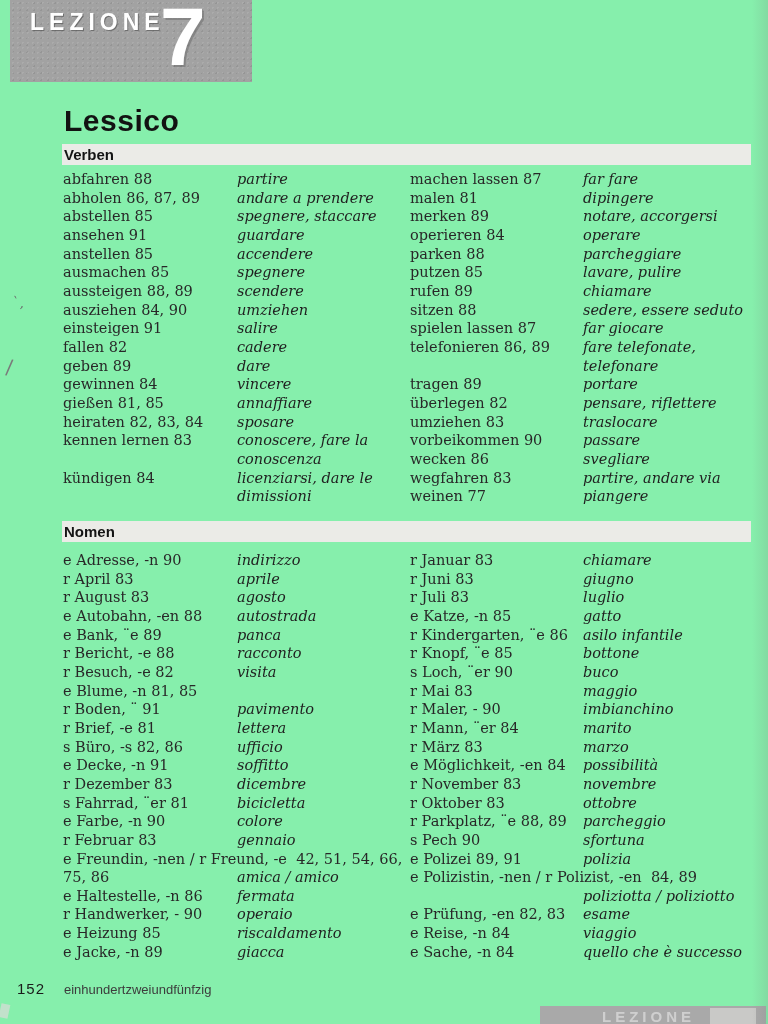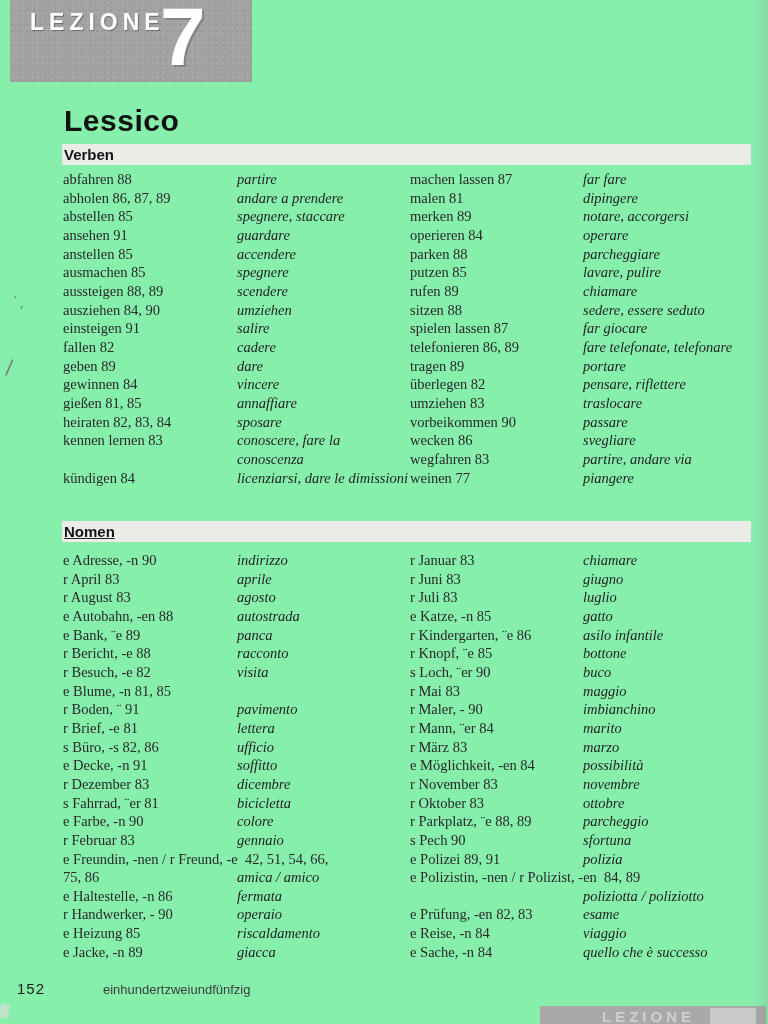--- a/index.html
+++ b/index.html
@@ -37,44 +37,44 @@
   }
   .band{
     position:absolute; left:62px; width:689px; height:21px;
     background:#ebebe7;
   }
   .band .band-title{
     font-family:"Liberation Sans", sans-serif; font-weight:bold;
     font-size:15px; line-height:21px; color:#141414; padding-left:2px;
   }
   #verben-band{top:144px;}
-  #nomen-band{top:521px;text-decoration:underline;}
+  #nomen-band{top:521px;}
   
   .vocab{position:absolute; left:63px; width:692px; font-size:14.5px;}
   #verben-area{top:170px;}
   #nomen-area{top:551px;}
-  .vcol{position:absolute; top:0;font-family:Liberation Serif, serif;}
+  .vcol{position:absolute; top:0;}
   .vcol.a{left:0;   width:346px;}
   .vcol.b{left:347px; width:352px;}
   .vrow{display:grid; line-height:18.65px; min-height:18.65px;}
   .vcol.a .vrow{grid-template-columns:174px 1fr;}
   .vcol.b .vrow{grid-template-columns:173px 1fr;}
   .de{white-space:nowrap; color:#282828;}
   .it{font-style:italic; color:#1f1f1f;}
   .vrow.wide .de{overflow:visible;}
   
   .footer-num{
     position:absolute; left:17px; top:980px;
     font-family:"Liberation Sans", sans-serif; font-weight:normal;
     font-size:15px; color:#1a1a1a; letter-spacing:1px;
   }
   .footer-word{
     position:absolute; left:64px; top:982px;
     font-family:"Liberation Sans", sans-serif;
-    font-size:13px; color:#3c3c3c;margin-left:39px;
+    font-size:13px; color:#3c3c3c;
   }
   
   .next-page{
     position:absolute; left:540px; top:1006px; width:226px; height:18px;
     background:#a9a9a9; overflow:hidden;
   }
   .next-page .np-label{
     position:absolute; left:62px; top:2px;
     font-family:"Liberation Sans", sans-serif; font-weight:bold;
     font-size:15px; letter-spacing:4px; color:#ffffff; opacity:.45;

